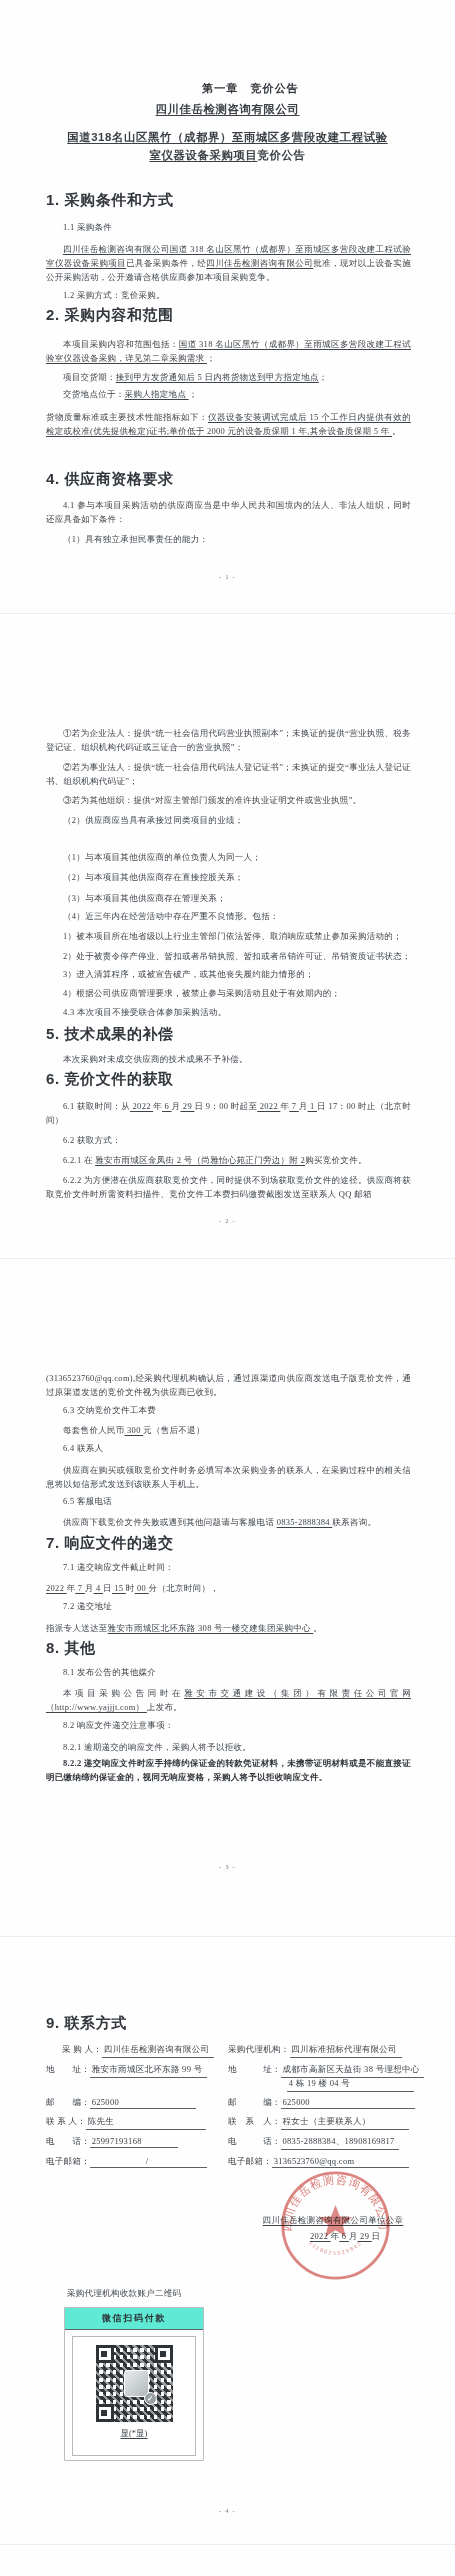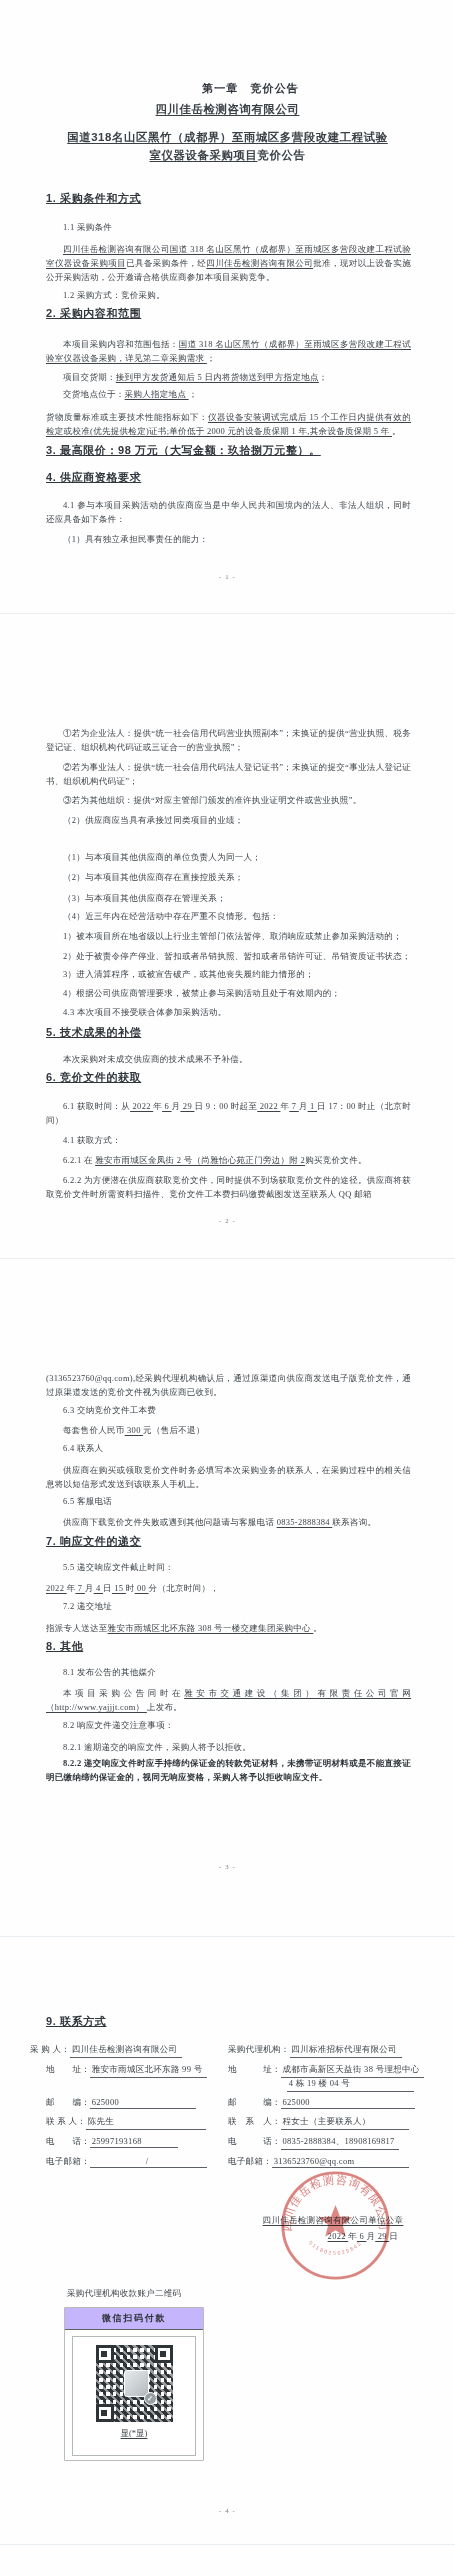--- a/index.html
+++ b/index.html
@@ -1,21 +1,21 @@
 <!DOCTYPE html>
 <html style="font-size:9px"><head>
 <meta charset="utf-8">
 <style>
   html,body{margin:0;padding:0;background:#ffffff;}
   .doc{position:relative;width:455px;height:2576px;background:#fefefe;overflow:hidden;
        font-family:"Liberation Serif",serif;color:#3d4349;}
   .abs{position:absolute;}
   .center{left:0;width:455px;text-align:center;}
   .hd{font-family:"Liberation Sans",sans-serif;font-weight:bold;color:#32373d;
-      font-size:11px;letter-spacing:0.6px;left:46px;width:375px;text-decoration:underline;}
+      font-size:15px;letter-spacing:0.6px;left:46px;width:375px;}
   .sub{left:46px;width:365px;font-size:8.5px;text-indent:2em;letter-spacing:0.3px;}
   .blk{left:46px;width:365px;font-size:8.5px;line-height:14.2px;text-align:justify;letter-spacing:0.3px;}
   .indent{text-indent:2em;}
   .noindent{text-indent:0;}
   .u{text-decoration:underline;text-underline-offset:1.7px;}
   .boldp{font-weight:bold;color:#2f343a;}
   .doc-title{font-family:"Liberation Sans",sans-serif;font-weight:bold;color:#3a4046;
              font-size:11.4px;letter-spacing:0.6px;}
   .chapter{font-family:"Liberation Sans",sans-serif;font-weight:bold;color:#32373d;font-size:11px;letter-spacing:1.1px;margin-left:23px;}
   .pageno{left:0;width:455px;text-align:center;font-size:6.8px;color:#757b80;letter-spacing:1.1px;}
@@ -23,21 +23,21 @@
   
   .crow{font-size:8.5px;letter-spacing:0.3px;white-space:nowrap;}
   .clabel{color:#3d4349;}
   .cval{display:inline-block;border-bottom:0.6px solid #5a6065;padding:0 4.6px 0.6px 1.7px;min-width:23px;}
   
   .seal-svg{opacity:.92;mix-blend-mode:multiply;pointer-events:none;}
   .seal-label{font-size:8.5px;letter-spacing:0.3px;}
   .seal-date{font-size:8.5px;letter-spacing:0.3px;}
   
   .qr-card{width:138px;background:#fff;box-shadow:0 0 0 0.6px #8a9094;}
-  .qr-head{height:21px;background:#c4b5fd;border-bottom:0.6px solid #5c6266;color:#2e3338;
+  .qr-head{height:21px;background:#5eead4;border-bottom:0.6px solid #5c6266;color:#2e3338;
            font-family:"Liberation Sans",sans-serif;font-weight:bold;font-size:9px;line-height:21px;
            text-align:center;letter-spacing:1.7px;}
   .qr-body{height:124px;padding:6.3px 6.8px 0;box-sizing:content-box;}
   .qr-frame{height:118px;border:0.6px solid #b3b8bb;position:relative;}
   .qr-code{width:77px;height:77px;margin:7.4px auto 0;position:relative;
     background-image:
       repeating-linear-gradient(45deg, rgba(255,255,255,.5) 0 2.3px, rgba(255,255,255,0) 2.3px 5.7px),
       repeating-linear-gradient(90deg,#2e3337 0 3.4px, rgba(46,51,55,0) 3.4px 6.8px),
       repeating-linear-gradient(0deg,#2e3337 0 3.4px,#ffffff 3.4px 7.4px);}
   .fp{position:absolute;width:12px;height:12px;border:3.4px solid #2e3337;
@@ -66,21 +66,20 @@
   <div class="abs sub" style="top:222px">1.1 采购条件</div>
   <div class="abs blk indent" style="top:242px"><span class="u">四川佳岳检测咨询有限公司国道 318 名山区黑竹（成都界）至雨城区多营段改建工程试验室仪器设备采购项目</span><span>已具备采购条件，经</span><span class="u">四川佳岳检测咨询有限公司</span><span>批准，现对以上设备实施公开采购活动，公开邀请合格供应商参加本项目采购竞争。</span></div>
   <div class="abs sub" style="top:290px">1.2 采购方式：竞价采购。</div>
 
   <div class="abs hd" style="top:306px">2. 采购内容和范围</div>
   <div class="abs blk indent" style="top:337px"><span>本项目采购内容和范围包括：</span><span class="u">国道 318 名山区黑竹（成都界）至雨城区多营段改建工程试验室仪器设备采购，详见第二章采购需求 </span><span>；</span></div>
   <div class="abs blk indent" style="top:370px"><span>项目交货期：</span><span class="u">接到甲方发货通知后 5 日内将货物送到甲方指定地点</span><span>；</span></div>
   <div class="abs blk indent" style="top:387px"><span>交货地点位于：</span><span class="u">采购人指定地点 </span><span>；</span></div>
   <div class="abs blk noindent" style="top:410px"><span>货物质量标准或主要技术性能指标如下：</span><span class="u">仪器设备安装调试完成后 15 个工作日内提供有效的检定或校准(优先提供检定)证书;单价低于 2000 元的设备质保期 1 年,其余设备质保期 5 年 </span><span>。</span></div>
 
-  <div class="abs hd" style="top:443px">3. 最高限价：98 万元（大写金额：玖拾捌万元整）。</div>
   <div class="abs hd" style="top:470px">4.  供应商资格要求</div>
   <div class="abs blk indent" style="top:498px">4.1 参与本项目采购活动的供应商应当是中华人民共和国境内的法人、非法人组织，同时还应具备如下条件：</div>
   <div class="abs blk indent" style="top:532px">（1）具有独立承担民事责任的能力：</div>
   <div class="abs pageno" style="top:573px">- 1 -</div>
   <div class="abs divider" style="top:613px"></div>
 
   <div class="abs blk indent" style="top:726px">①若为企业法人：提供“统一社会信用代码营业执照副本”；未换证的提供“营业执照、税务登记证、组织机构代码证或三证合一的营业执照”；</div>
   <div class="abs blk indent" style="top:760px">②若为事业法人：提供“统一社会信用代码法人登记证书”；未换证的提交“事业法人登记证书、组织机构代码证”；</div>
   <div class="abs blk indent" style="top:793px">③若为其他组织：提供“对应主管部门颁发的准许执业证明文件或营业执照”。</div>
   <div class="abs blk indent" style="top:813px">（2）供应商应当具有承接过同类项目的业绩；</div>
@@ -91,68 +90,68 @@
   <div class="abs blk indent" style="top:929px">1）被本项目所在地省级以上行业主管部门依法暂停、取消响应或禁止参加采购活动的；</div>
   <div class="abs blk indent" style="top:949px">2）处于被责令停产停业、暂扣或者吊销执照、暂扣或者吊销许可证、吊销资质证书状态；</div>
   <div class="abs blk indent" style="top:967px">3）进入清算程序，或被宣告破产，或其他丧失履约能力情形的；</div>
   <div class="abs blk indent" style="top:986px">4）根据公司供应商管理要求，被禁止参与采购活动且处于有效期内的；</div>
   <div class="abs blk indent" style="top:1005px">4.3 本次项目不接受联合体参加采购活动。</div>
 
   <div class="abs hd" style="top:1025px">5. 技术成果的补偿</div>
   <div class="abs blk indent" style="top:1052px">本次采购对未成交供应商的技术成果不予补偿。</div>
   <div class="abs hd" style="top:1070px">6.  竞价文件的获取</div>
   <div class="abs blk indent" style="top:1099px"><span>6.1 获取时间：从</span><span class="u"> 2022 </span><span>年</span><span class="u"> 6 </span><span>月</span><span class="u"> 29 </span><span>日 9：00 时起至</span><span class="u"> 2022 </span><span>年</span><span class="u"> 7 </span><span>月</span><span class="u"> 1 </span><span>日 17：00 时止（北京时间）</span></div>
-  <div class="abs blk indent" style="top:1133px">4.1  获取方式：</div>
+  <div class="abs blk indent" style="top:1133px">6.2  获取方式：</div>
   <div class="abs blk indent" style="top:1153px"><span>6.2.1 在 </span><span class="u">雅安市雨城区金凤街 2 号（尚雅怡心苑正门旁边）附 2</span><span>购买竞价文件。</span></div>
   <div class="abs blk indent" style="top:1173px">6.2.2 为方便潜在供应商获取竞价文件，同时提供不到场获取竞价文件的途径。供应商将获取竞价文件时所需资料扫描件、竞价文件工本费扫码缴费截图发送至联系人 QQ 邮箱</div>
   <div class="abs pageno" style="top:1217px">- 2 -</div>
   <div class="abs divider" style="top:1258px"></div>
 
   <div class="abs blk noindent" style="top:1371px">(3136523760@qq.com),经采购代理机构确认后，通过原渠道向供应商发送电子版竞价文件，通过原渠道发送的竞价文件视为供应商已收到。</div>
   <div class="abs sub" style="top:1405px">6.3 交纳竞价文件工本费</div>
   <div class="abs blk indent" style="top:1423px"><span>每套售价人民币</span><span class="u"> 300 </span><span>元（售后不退）</span></div>
   <div class="abs sub" style="top:1443px">6.4 联系人</div>
   <div class="abs blk indent" style="top:1463px">供应商在购买或领取竞价文件时务必填写本次采购业务的联系人，在采购过程中的相关信息将以短信形式发送到该联系人手机上。</div>
   <div class="abs sub" style="top:1496px">6.5 客服电话</div>
   <div class="abs blk indent" style="top:1515px"><span>供应商下载竞价文件失败或遇到其他问题请与客服电话 </span><span class="u">0835-2888384 </span><span>联系咨询。</span></div>
 
   <div class="abs hd" style="top:1534px">7.  响应文件的递交</div>
-  <div class="abs sub" style="top:1562px">5.5 递交响应文件截止时间：</div>
+  <div class="abs sub" style="top:1562px">7.1 递交响应文件截止时间：</div>
   <div class="abs blk noindent" style="top:1581px"><span class="u"> 2022 </span><span>年</span><span class="u"> 7 </span><span>月</span><span class="u"> 4 </span><span>日</span><span class="u"> 15 </span><span>时</span><span class="u"> 00 </span><span>分（北京时间），</span></div>
   <div class="abs sub" style="top:1601px">7.2 递交地址</div>
   <div class="abs blk noindent" style="top:1621px"><span>指派专人送达至</span><span class="u">雅安市雨城区北环东路 308 号一楼交建集团采购中心 </span><span>。</span></div>
 
   <div class="abs hd" style="top:1639px">8.  其他</div>
   <div class="abs sub" style="top:1667px">8.1 发布公告的其他媒介</div>
   <div class="abs blk indent" style="top:1686px"><span>本项目采购公告同时在</span><span class="u">雅安市交通建设（集团）有限责任公司官网</span><span class="u">（http://www.yajjjt.com） </span><span>上发布。</span></div>
   <div class="abs sub" style="top:1720px">8.2 响应文件递交注意事项：</div>
   <div class="abs blk indent" style="top:1740px">8.2.1 逾期递交的响应文件，采购人将予以拒收。</div>
   <div class="abs blk indent boldp" style="top:1756px">8.2.2 递交响应文件时应手持缔约保证金的转款凭证材料，未携带证明材料或是不能直接证明已缴纳缔约保证金的，视同无响应资格，采购人将予以拒收响应文件。</div>
   <div class="abs pageno" style="top:1863px">- 3 -</div>
   <div class="abs divider" style="top:1936px"></div>
 
   <div class="abs hd" style="top:2014px">9.  联系方式</div>
 
-  <div class="abs crow" style="left:30px;top:2044px"><span class="clabel">采 购 人：</span><span class="cval">四川佳岳检测咨询有限公司</span></div>
+  <div class="abs crow" style="left:62px;top:2044px"><span class="clabel">采 购 人：</span><span class="cval">四川佳岳检测咨询有限公司</span></div>
   <div class="abs crow" style="left:46px;top:2064px"><span class="clabel">地　　址：</span><span class="cval">雅安市雨城区北环东路 99 号</span></div>
   <div class="abs crow" style="left:46px;top:2097px"><span class="clabel">邮　　编：</span><span class="cval" style="min-width:100px">625000</span></div>
   <div class="abs crow" style="left:46px;top:2116px"><span class="clabel">联 系 人：</span><span class="cval" style="min-width:114px">陈先生</span></div>
   <div class="abs crow" style="left:46px;top:2136px"><span class="clabel">电　　话：</span><span class="cval" style="min-width:82px">25997193168</span></div>
   <div class="abs crow" style="left:46px;top:2156px"><span class="clabel">电子邮箱：</span><span class="cval" style="min-width:111px;text-align:center">/</span></div>
 
   <div class="abs crow" style="left:228px;top:2044px"><span class="clabel">采购代理机构：</span><span class="cval">四川标准招标代理有限公司</span></div>
   <div class="abs crow" style="left:228px;top:2064px"><span class="clabel">地　　　址：</span><span class="cval">成都市高新区天益街 38  号理想中心</span></div>
   <div class="abs crow" style="left:287px;top:2078px"><span class="cval" style="min-width:121px">4 栋 19 楼 04 号</span></div>
   <div class="abs crow" style="left:228px;top:2097px"><span class="clabel">邮　　　编：</span><span class="cval" style="min-width:128px">625000</span></div>
   <div class="abs crow" style="left:228px;top:2116px"><span class="clabel">联　系　人：</span><span class="cval" style="min-width:122px">程女士（主要联系人）</span></div>
   <div class="abs crow" style="left:228px;top:2136px"><span class="clabel">电　　　话：</span><span class="cval">0835-2888384、18908169817</span></div>
   <div class="abs crow" style="left:228px;top:2156px"><span class="clabel">电子邮箱：</span><span class="cval" style="min-width:131px">3136523760@qq.com</span></div>
 
   <div class="abs seal-label u" style="left:259px;top:2215px;width:148px;text-align:center">四川佳岳检测咨询有限公司单位公章</div>
-  <div class="abs seal-date" style="left:296px;top:2231px;width:102px;text-align:right"><span class="u"> 2022 </span><span>年</span><span class="u"> 6 </span><span>月</span><span class="u"> 29 </span><span>日</span></div>
+  <div class="abs seal-date" style="left:310px;top:2231px;width:102px;text-align:left"><span class="u"> 2022 </span><span>年</span><span class="u"> 6 </span><span>月</span><span class="u"> 29 </span><span>日</span></div>
 
   <svg class="abs seal-svg" style="left:277px;top:2167px" width="117" height="117" viewBox="0 0 200 200">
     <circle cx="100" cy="100" r="90" fill="none" stroke="#cf5a55" stroke-width="5" opacity="0.8"></circle>
     <polygon points="100,65 107.6,84.5 128.5,85.7 112.4,99 117.6,119.3 100,108 82.4,119.3 87.6,99 71.5,85.7 92.4,84.5" fill="#cf5a55" opacity="0.78"></polygon>
     <defs>
       <path id="sealArcTop" d="M 24,104 A 76,76 0 1 1 176,104" fill="none"></path>
       <path id="sealArcBottom" d="M 42,110 A 62,62 0 0 0 158,110" fill="none"></path>
     </defs>
     <text font-size="19" fill="#cf5a55" opacity="0.85" letter-spacing="2" font-family="Liberation Serif, serif">
       <textPath href="#sealArcTop" startOffset="50%" text-anchor="middle">四川佳岳检测咨询有限公司</textPath>

